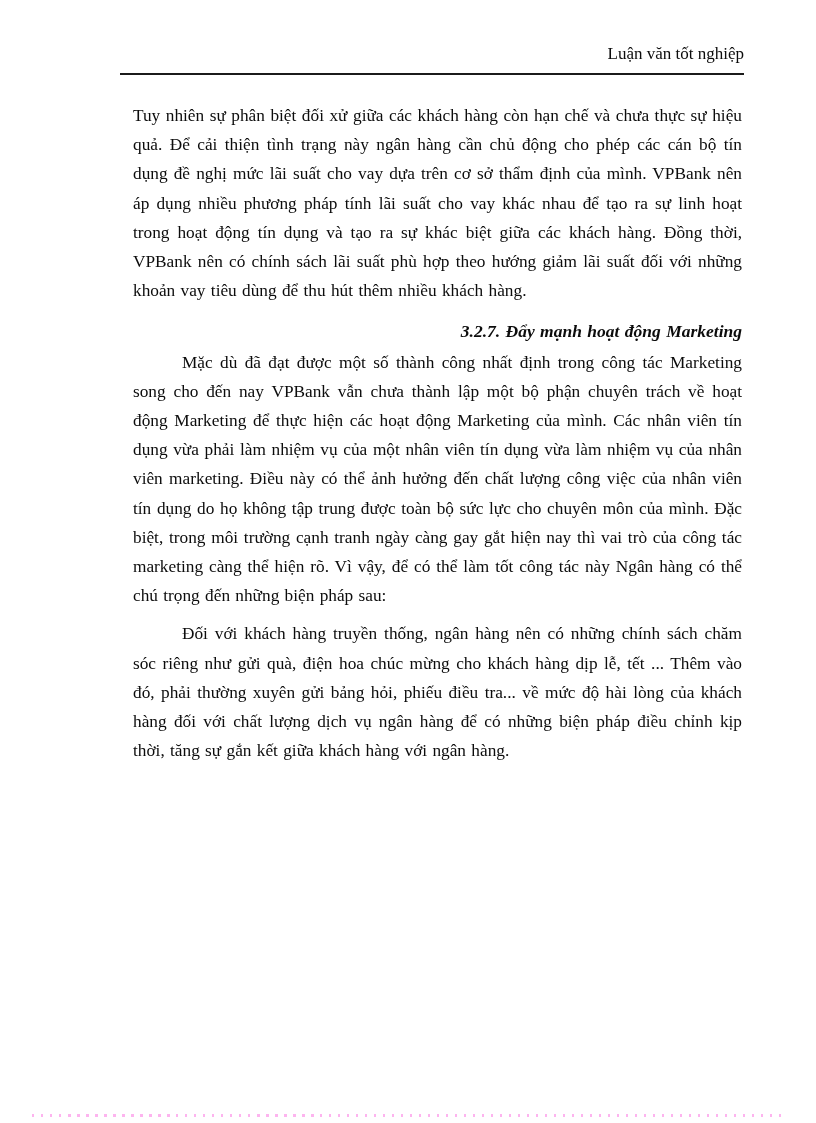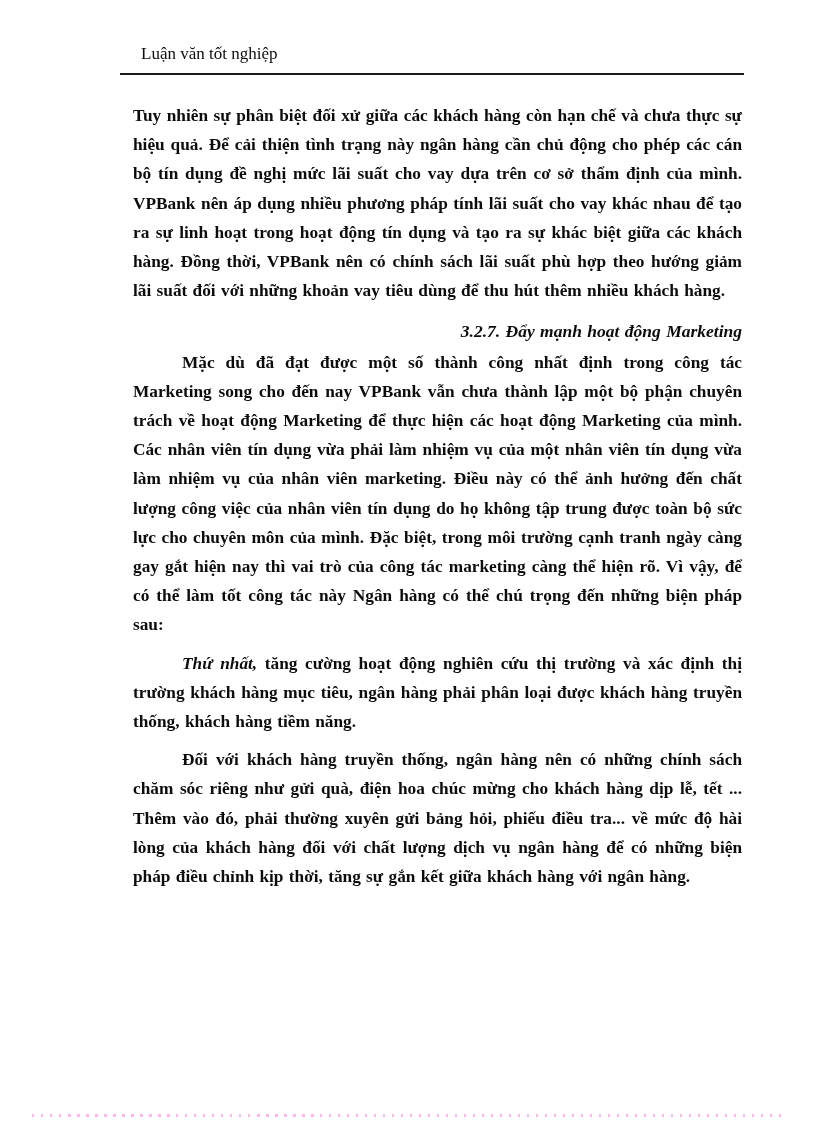--- a/index.html
+++ b/index.html
@@ -17,31 +17,31 @@
   }
   .page-header {
     position: absolute;
     top: 42px; left: 120px; width: 624px;
     border-bottom: 2px solid #1b1b1b;
   }
   .header-title {
     font-size: 17px;
     line-height: 24px;
     padding: 0 0 7px 21px;
-    text-align: left;
+    text-align: right;
   }
   .document-body {
     position: absolute;
     top: 101px; left: 133px; width: 609px;
     font-size: 17.3px;
     line-height: 29.2px;
     text-align: justify;
     word-spacing: 1px;
   }
-  .document-body p.paragraph { margin: 0 0 9px 0; font-weight: bold; }
+  .document-body p.paragraph { margin: 0 0 9px 0; }
   .document-body p.indent { text-indent: 49px; }
   .document-body p.heading {
     font-weight: bold;
     font-style: italic;
     text-align: right;
     margin: 12px 0 1px 0;
     font-size: 17.5px;
   }
   .lead-italic { font-style: italic; }
   .footer-dotted-line {
@@ -59,21 +59,20 @@
 
   <header class="page-header">
     <div class="header-title">Luận văn tốt nghiệp</div>
   </header>
 
   <main class="document-body">
 
   <p class="paragraph">Tuy nhiên sự phân biệt đối xử giữa các khách hàng còn hạn chế và chưa thực sự hiệu quả. Để cải thiện tình trạng này ngân hàng cần chủ động cho phép các cán bộ tín dụng đề nghị mức lãi suất cho vay dựa trên cơ sở thẩm định của mình. VPBank nên áp dụng nhiều phương pháp tính lãi suất cho vay khác nhau để tạo ra sự linh hoạt trong hoạt động tín dụng và tạo ra sự khác biệt giữa các khách hàng. Đồng thời, VPBank nên có chính sách lãi suất phù hợp theo hướng giảm lãi suất đối với những khoản vay tiêu dùng để thu hút thêm nhiều khách hàng.</p>
       <p class="heading">3.2.7. Đẩy mạnh hoạt động Marketing</p>
       <p class="paragraph indent">Mặc dù đã đạt được một số thành công nhất định trong công tác Marketing song cho đến nay VPBank vẫn chưa thành lập một bộ phận chuyên trách về hoạt động Marketing để thực hiện các hoạt động Marketing của mình. Các nhân viên tín dụng vừa phải làm nhiệm vụ của một nhân viên tín dụng vừa làm nhiệm vụ của nhân viên marketing. Điều này có thể ảnh hưởng đến chất lượng công việc của nhân viên tín dụng do họ không tập trung được toàn bộ sức lực cho chuyên môn của mình. Đặc biệt, trong môi trường cạnh tranh ngày càng gay gắt hiện nay thì vai trò của công tác marketing càng thể hiện rõ. Vì vậy, để có thể làm tốt công tác này Ngân hàng có thể chú trọng đến những biện pháp sau:</p>
-      <p class="paragraph indent"><span class="lead-italic">Thứ nhất,</span><span> tăng cường hoạt động nghiên cứu thị trường và xác định thị trường khách hàng mục tiêu, ngân hàng phải phân loại được khách hàng truyền thống, khách hàng tiềm năng.</span></p>
       <p class="paragraph indent">Đối với khách hàng truyền thống, ngân hàng nên có những chính sách chăm sóc riêng như gửi quà, điện hoa chúc mừng cho khách hàng dịp lễ, tết ... Thêm vào đó, phải thường xuyên gửi bảng hỏi, phiếu điều tra... về mức độ hài lòng của khách hàng đối với chất lượng dịch vụ ngân hàng để có những biện pháp điều chỉnh kịp thời, tăng sự gắn kết giữa khách hàng với ngân hàng.</p>
     </main>
 
   <footer>
     <div class="footer-dotted-line"></div>
   </footer>
 
 </div>
 
 </body></html>

